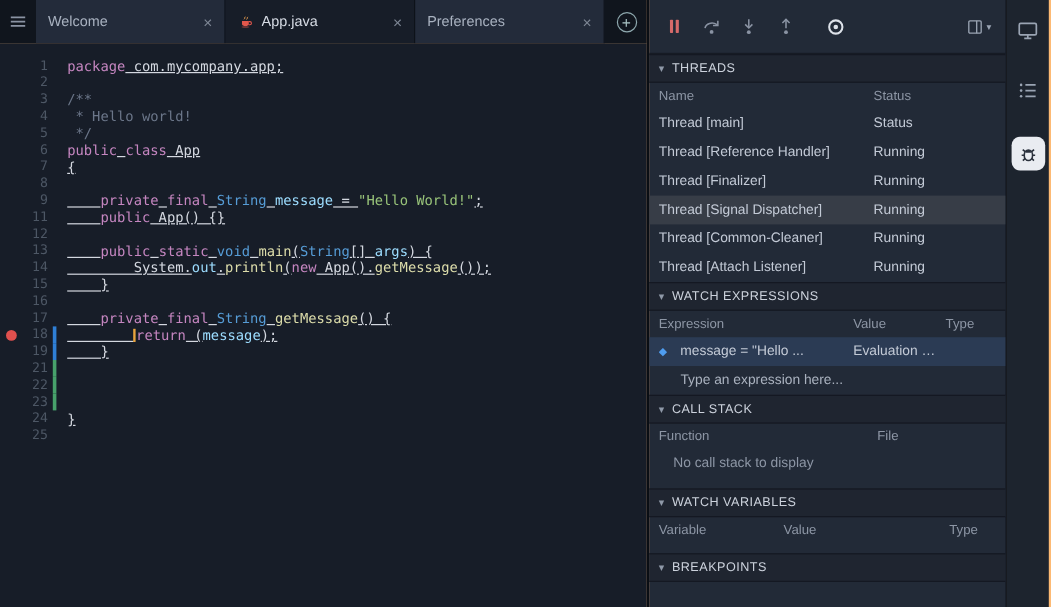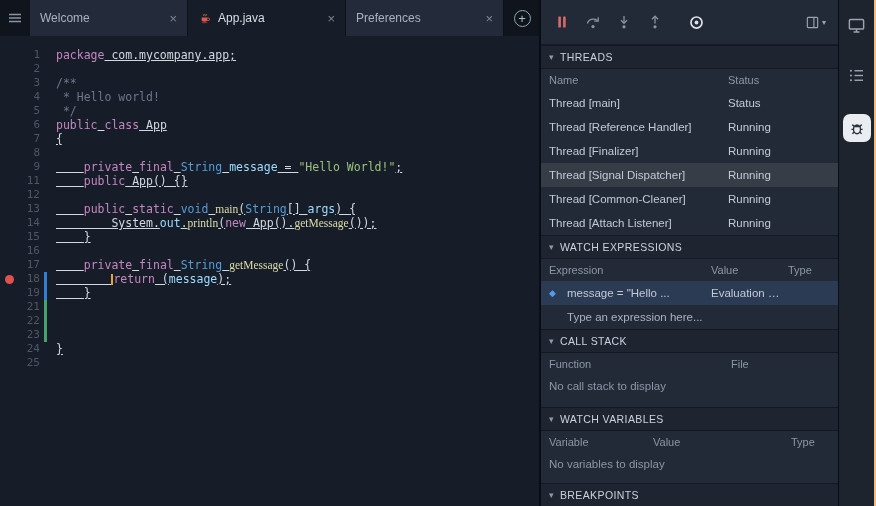--- a/index.html
+++ b/index.html
@@ -27,21 +27,21 @@
   .g-bar{width:10px;flex:none;position:relative;}
   .cbar{position:absolute;left:4px;top:0;bottom:0;width:3px;}
   .cbar.blue{background:#2f7fd6;}
   .cbar.green{background:#47a16b;}
   .code{flex:1;padding-left:6px;overflow:hidden;}
   .codelens{color:#647081;font-size:10.5px;}
   .tk-kw{color:#c586c0;}
   .tk-type{color:#569cd6;}
   .tk-str{color:#98c379;}
   .tk-com{color:#6b7689;}
-  .tk-fn{color:#dcdcaa;font-family:Liberation Serif, serif;}
+  .tk-fn{color:#dcdcaa;}
   .tk-var{color:#9cdcfe;}
   .tk-pl{color:#d4d8e0;text-decoration:underline;}
   .tk-caret{display:inline-block;width:2px;height:11px;background:#e8a33d;margin-bottom:-2px;}
   
   .debug-panel{width:298px;flex:none;background:#222a37;display:flex;flex-direction:column;
                font-size:11.5px;border-right:1px solid #0a0e14;overflow:hidden;}
   .dbg-toolbar{height:45px;flex:none;display:flex;align-items:center;gap:13px;padding:0 12px;
                border-bottom:1px solid #161b24;}
   .tb-icon{width:18px;height:18px;display:flex;align-items:center;justify-content:center;cursor:pointer;}
   .tb-right{margin-left:auto;display:flex;align-items:center;gap:2px;color:#9aa4b3;}
@@ -55,21 +55,21 @@
   .trow span{white-space:nowrap;overflow:hidden;text-overflow:ellipsis;padding-right:6px;}
   .tgrid{grid-template-columns:179px 1fr;}
   .wgrid{grid-template-columns:162px 77px 1fr;}
   .cgrid{grid-template-columns:182px 1fr;}
   .lgrid{grid-template-columns:104px 138px 1fr;}
   .trow.selected{background:#373d47;}
   .trow.watch-selected{background:#2b3b54;}
   .wexp{display:flex;align-items:center;gap:5px;}
   .diamond{color:#4f9df0;font-size:9px;}
   .input-row{height:24px;flex:none;display:flex;align-items:center;padding-left:26px;color:#aab2bf;cursor:text;}
-  .empty-msg{height:22px;flex:none;display:flex;align-items:center;padding-left:8px;color:#8d96a5;}
+  .empty-msg{height:22px;flex:none;display:flex;align-items:center;padding-left:20px;color:#8d96a5;}
   .mt10{margin-top:10px;} .mt8{margin-top:8px;}
   
   .activity-bar{width:35px;flex:none;background:#1d242e;display:flex;flex-direction:column;
                 align-items:center;padding-top:14px;gap:28px;}
   .act-icon{width:22px;height:22px;display:flex;align-items:center;justify-content:center;cursor:pointer;}
   .act-active{width:28px;height:28px;background:#e9ecf1;border-radius:7px;display:flex;
               align-items:center;justify-content:center;cursor:pointer;}
 </style>
 </head>
 <body>
@@ -246,21 +246,20 @@
 
     <div class="sec-header mt10">
       <span class="caret">▾</span>
       <span>WATCH VARIABLES</span>
     </div>
     <div class="thead lgrid">
       <span>Variable</span>
       <span>Value</span>
       <span>Type</span>
     </div>
-    <div class="empty-msg">No variables to display</div>
 
     <div class="sec-header mt8">
       <span class="caret">▾</span>
       <span>BREAKPOINTS</span>
     </div>
   </div>
 
   <div class="activity-bar">
     <span class="act-icon">
       <svg width="19" height="19" viewBox="0 0 16 16" fill="none" stroke="#9aa4b3" stroke-width="1.2">

